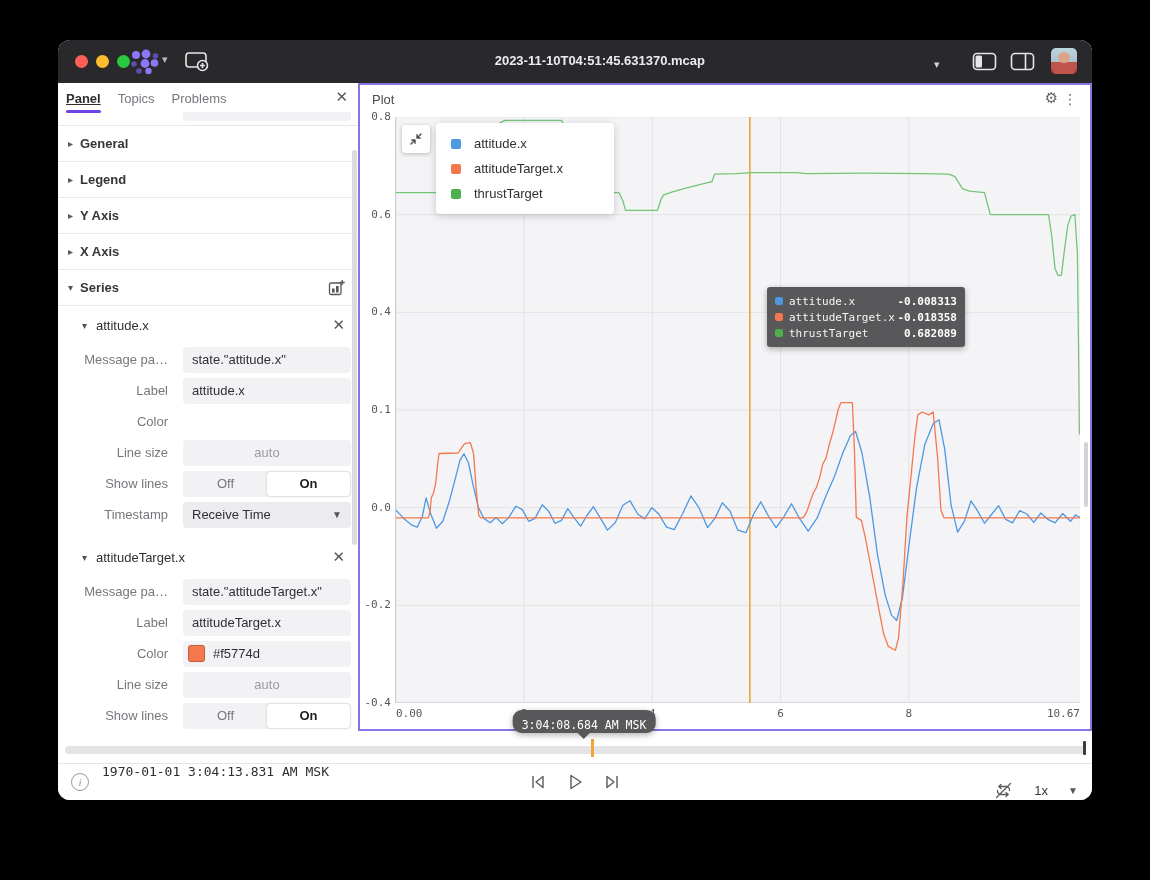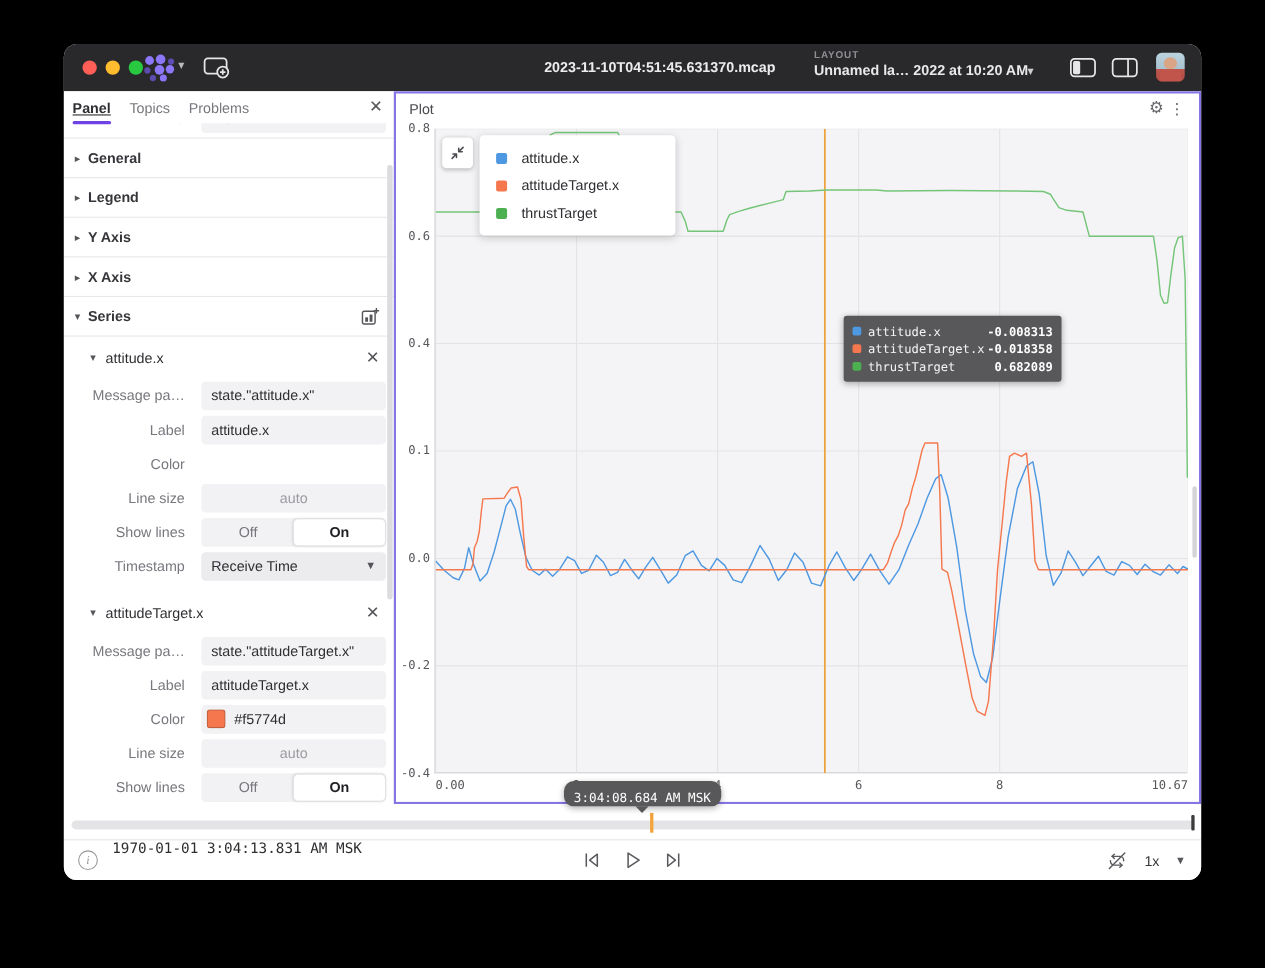--- a/index.html
+++ b/index.html
@@ -92,21 +92,21 @@
   .time-tip { position:absolute; left:526px; top:670px; transform:translateX(-50%); height:23px; background:#58585a; border-radius:9px;
               color:#fff; font-family:"DejaVu Sans Mono",monospace; font-size:11.5px; line-height:23px; padding:4px 9px;
               white-space:nowrap; z-index:8; box-shadow:0 2px 6px rgba(0,0,0,.3); }
   .time-tip::after { content:""; position:absolute; left:50%; bottom:-6px; transform:translateX(-50%);
                      border:6px solid transparent; border-top-color:#58585a; border-bottom:none; }
   .playbar { position:absolute; left:0; top:723px; width:100%; height:37px; background:#fff; border-top:1px solid #e6e6e9; }
   .info-ic { position:absolute; left:13px; top:9px; width:18px; height:18px; border:1.4px solid #97979c; border-radius:50%;
              color:#97979c; font-size:11px; text-align:center; line-height:16px; font-family:"Liberation Serif",serif; font-style:italic; }
   .pb-time { position:absolute; left:44px; top:0; font-family:"DejaVu Sans Mono",monospace; font-size:13px; color:#2f2f33; white-space:nowrap; }
   .pb-controls { position:absolute; left:470px; top:7px; display:flex; gap:17px; }
-  .pb-right { position:absolute; right:14px; top:8px; display:flex; align-items:center; gap:14px; }
+  .pb-right { position:absolute; right:14px; top:16px; display:flex; align-items:center; gap:20px; }
   .pb-speed { font-size:13px; color:#3a3a3e; }
   .pb-caret { color:#55555a; font-size:10px; }
 </style>
 </head>
 <body>
 
 <div class="window">
 
   <div class="titlebar">
     <div class="lights">
@@ -128,24 +128,20 @@
     </div>
     <span class="tb-logo-caret">▾</span>
     <div class="tb-addpanel">
       <svg width="26" height="22" viewBox="0 0 26 22" fill="none" stroke="#e6e6e8" stroke-width="1.6">
         <rect x="2" y="3" width="20" height="14" rx="3"></rect>
         <circle cx="18.5" cy="15.5" r="5" fill="#29292c"></circle>
         <path d="M18.5 13 v5 M16 15.5 h5"></path>
       </svg>
     </div>
     <div class="tb-file">2023-11-10T04:51:45.631370.mcap</div>
-    <div class="tb-layout">
-      <div class="cap">LAYOUT</div>
-      <div class="name">Unnamed la… 2022 at 10:20 AM</div>
-    </div>
     <span class="tb-layout-caret">▾</span>
     <div class="tb-paneltoggle" style="left:914px;">
       <svg width="25" height="19" viewBox="0 0 25 19" fill="none" stroke="#e6e6e8" stroke-width="1.6">
         <rect x="1.5" y="1.5" width="22" height="16" rx="3.5"></rect>
         <rect x="3.5" y="3.5" width="6.5" height="12" rx="1.5" fill="#e6e6e8" stroke="none"></rect>
       </svg>
     </div>
     <div class="tb-paneltoggle" style="left:952px;">
       <svg width="25" height="19" viewBox="0 0 25 19" fill="none" stroke="#e6e6e8" stroke-width="1.6">
         <rect x="1.5" y="1.5" width="22" height="16" rx="3.5"></rect>

